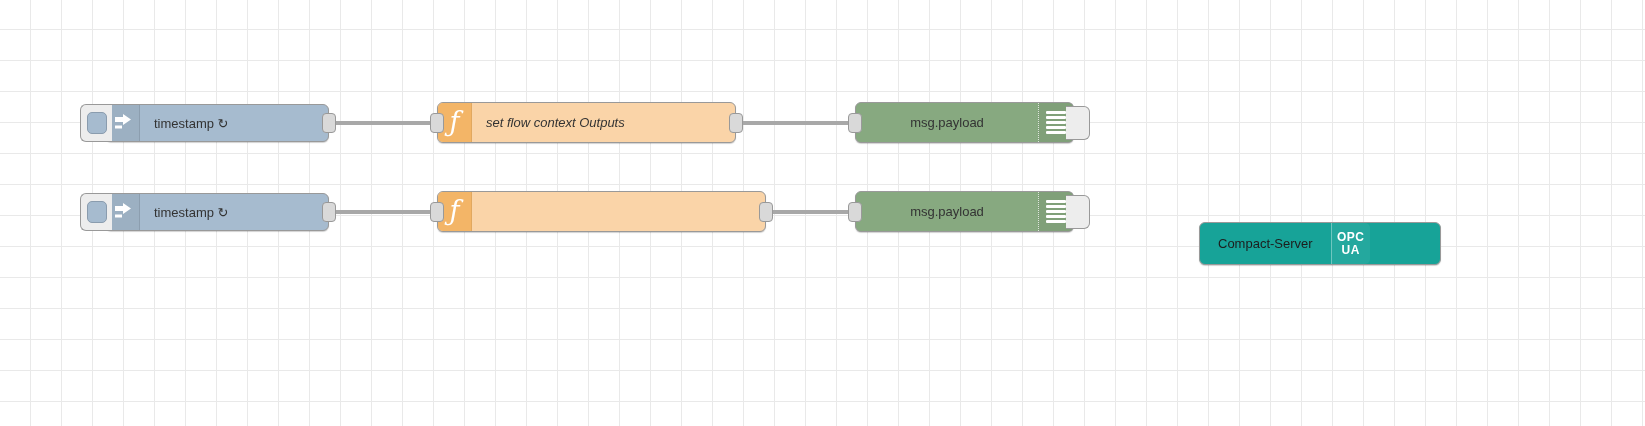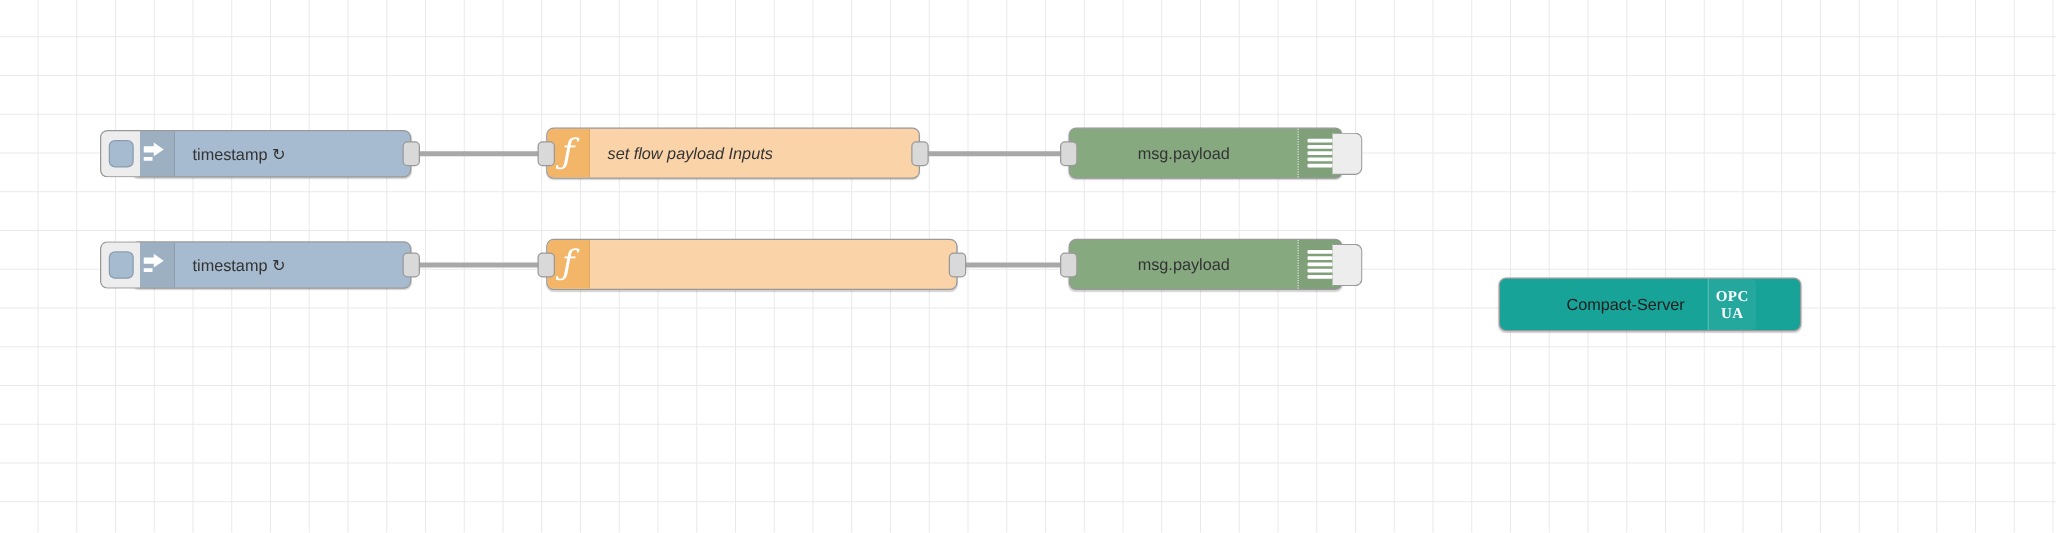--- a/index.html
+++ b/index.html
@@ -137,21 +137,20 @@
   .opcua{background:#17a398;}
   .opcua .node-label{color:#1d1d1d;padding:0 18px;}
   .opcua-badge{
     width:38px;flex:none;
     display:flex;flex-direction:column;
     align-items:center;justify-content:center;
     border-left:1px solid rgba(255,255,255,.35);
     background:rgba(255,255,255,.06);
     border-radius:0 5px 5px 0;
     line-height:1.05;
-    font-family:Liberation Serif, serif;
   }
   .opcua-badge b{
     font-size:12px;font-weight:700;color:#ffffff;letter-spacing:.4px;
   }
 
   .arrow-svg{display:block;}
 </style>
 </head>
 <body>
 
@@ -171,21 +170,21 @@
       </svg>
     </div>
     <div class="node-label">timestamp ↻</div>
     <div class="port out"></div>
   </div>
 
   <div class="node func" style="left:437px;top:102px;width:299px;height:41px;">
     <div class="node-icon">
       <span class="func-glyph">ƒ</span>
     </div>
-    <div class="node-label ital">set flow payload Inputs</div>
+    <div class="node-label ital">set flow context Outputs</div>
     <div class="port in"></div>
     <div class="port out"></div>
   </div>
 
   <div class="node debug" style="left:855px;top:102px;width:219px;height:41px;">
     <div class="node-label">msg.payload</div>
     <div class="debug-btn">
       <span class="bars">
         <span></span>
           <span></span>
@@ -231,21 +230,21 @@
           <span></span>
           <span></span>
           <span></span>
           <span></span>
       </span>
     </div>
     <div class="port in"></div>
     <div class="debug-nub"></div>
   </div>
 
-  <div class="node opcua" style="left:1199px;top:222px;width:242px;height:43px;justify-content:center;">
+  <div class="node opcua" style="left:1199px;top:222px;width:242px;height:43px;">
     <div class="node-label">Compact-Server</div>
     <div class="opcua-badge">
       <b>OPC</b>
       <b>UA</b>
     </div>
   </div>
 
 </div>
 
 </body></html>

